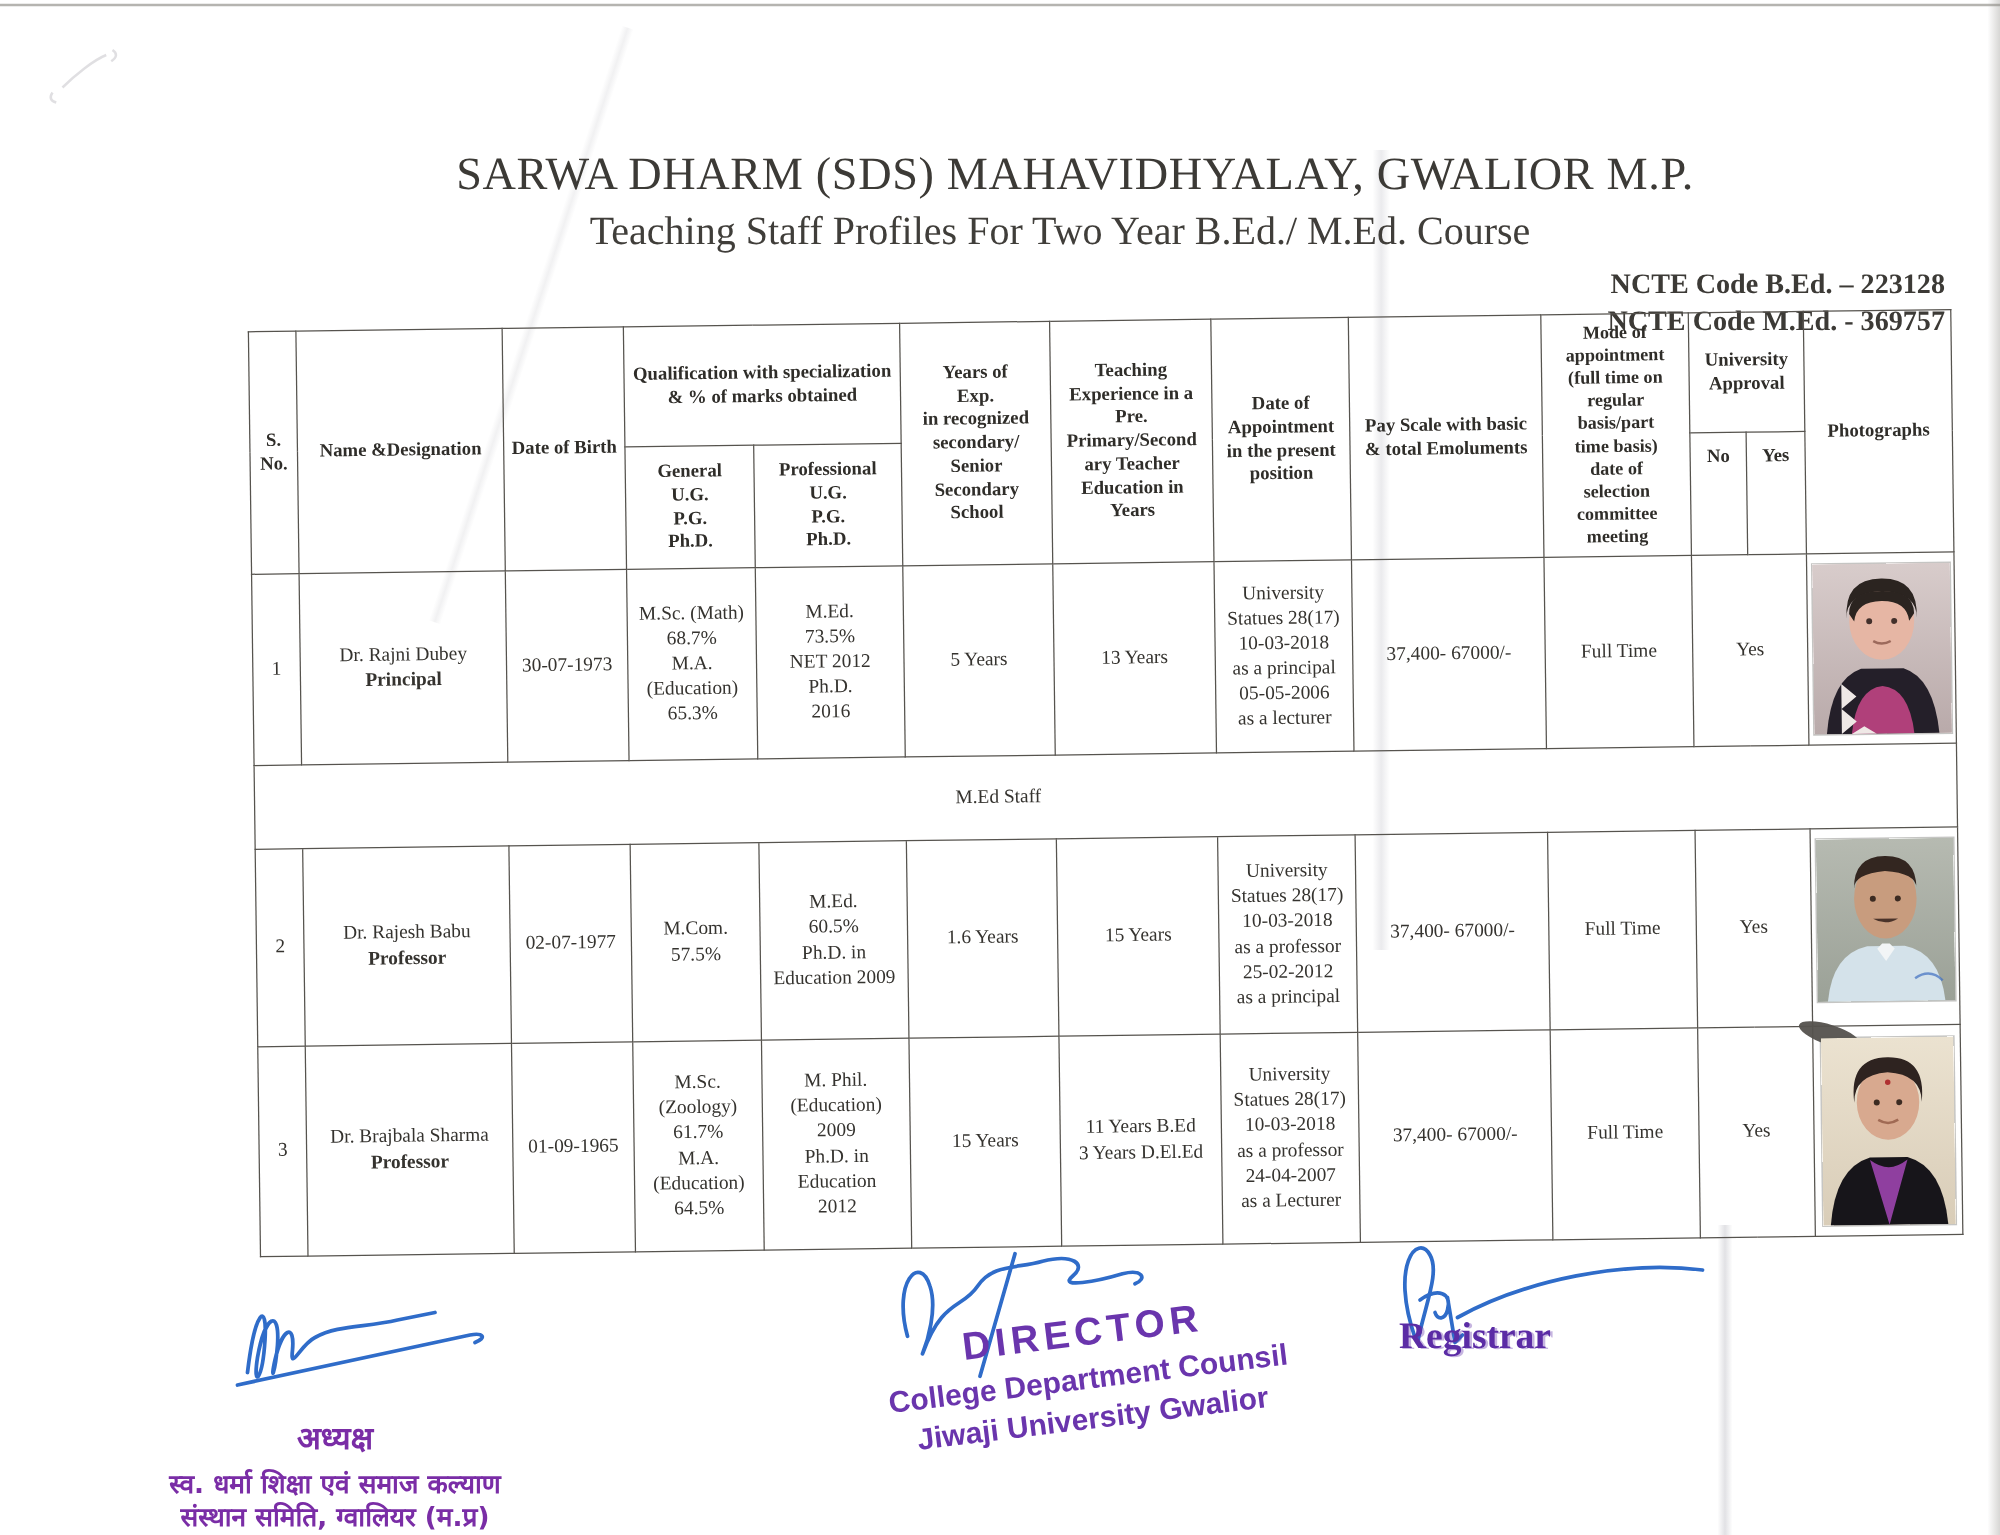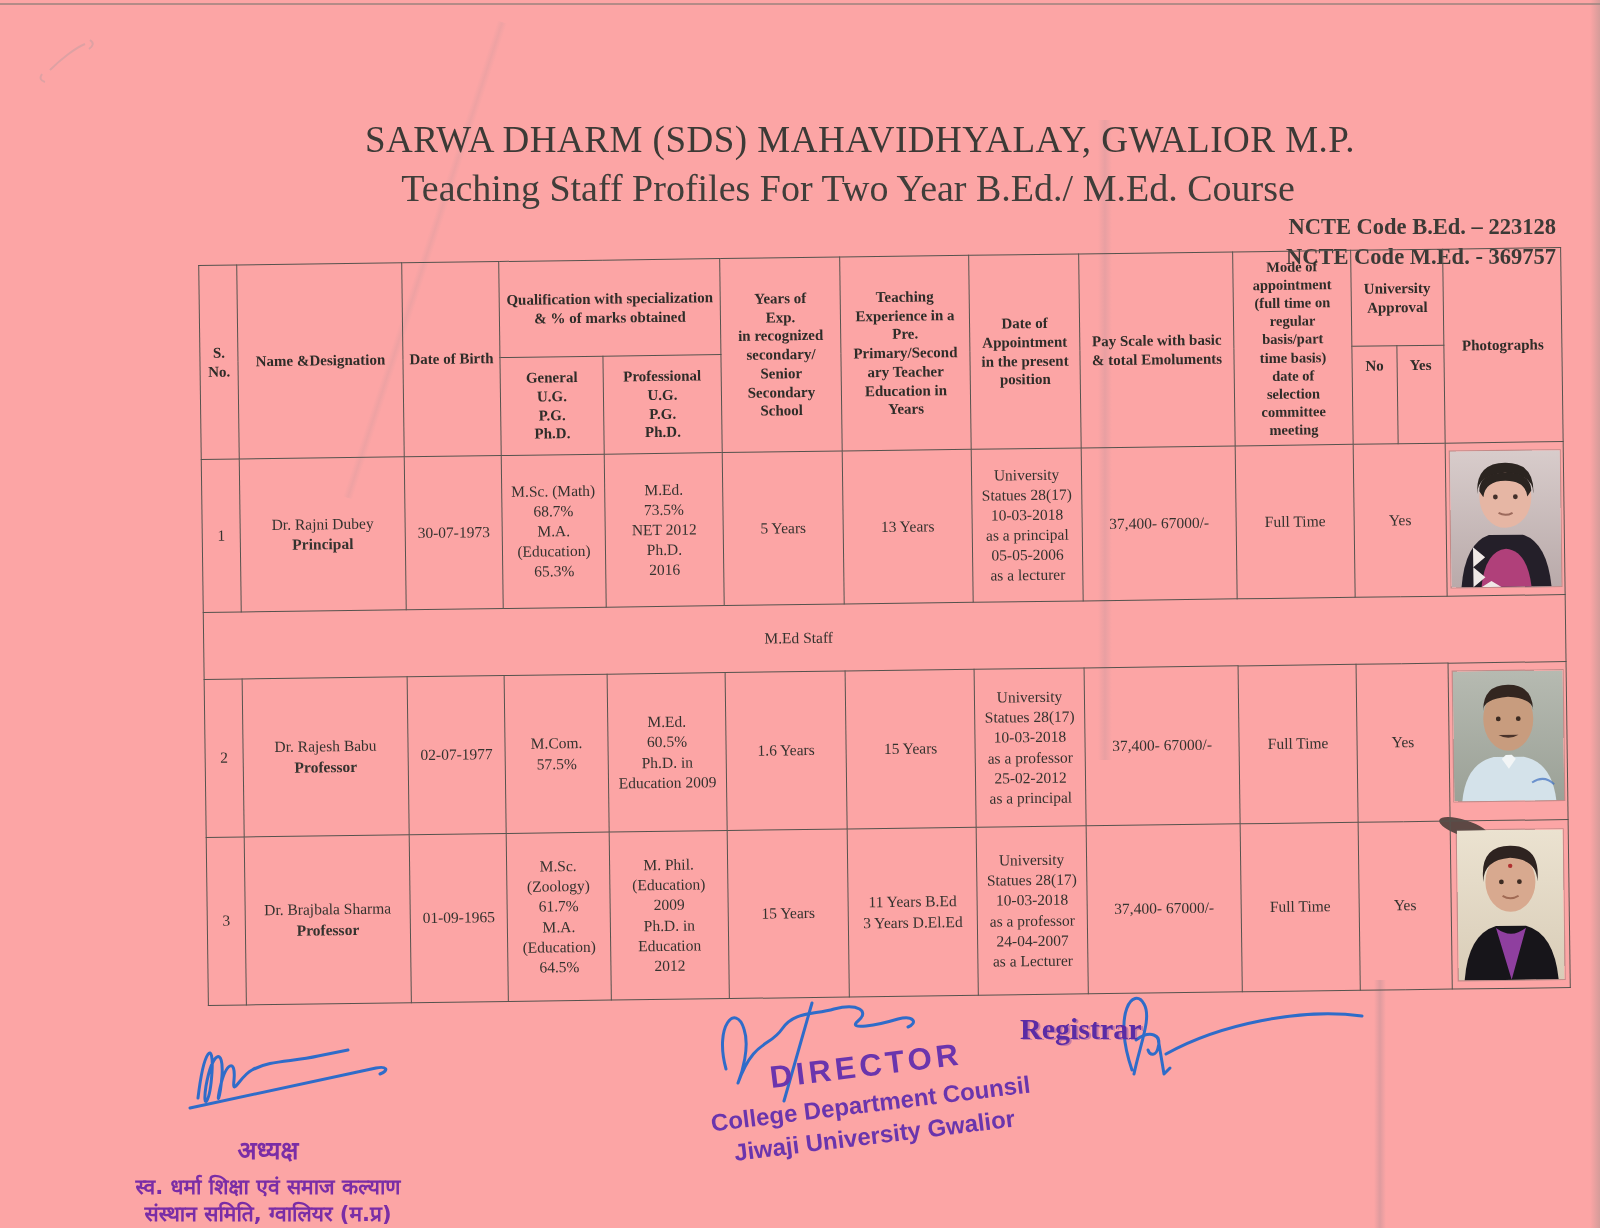--- a/index.html
+++ b/index.html
@@ -1,17 +1,17 @@
 <!DOCTYPE html>
 <html><head>
 <meta charset="utf-8">
 <style>
   html,body{margin:0;padding:0;}
   body{width:1600px;height:1228px;position:relative;background:#e8e6e2;}
-  .page{position:absolute;inset:0;background:#fca5a5;overflow:hidden;
+  .page{position:absolute;inset:0;background:#ffffff;overflow:hidden;
         font-family:"Liberation Serif", serif;color:#383633;}
   
   .edge-top{position:absolute;left:0;top:3px;width:100%;height:2px;background:rgba(120,118,112,.55);}
   .edge-right{position:absolute;right:0;top:0;width:10px;height:100%;
       background:linear-gradient(to left, rgba(140,138,132,.35), rgba(0,0,0,0));}
   .crease-v1{position:absolute;left:1098px;top:120px;width:14px;height:640px;
       background:linear-gradient(90deg, rgba(0,0,0,0), rgba(130,130,145,.16), rgba(0,0,0,0));}
   .crease-v2{position:absolute;left:1374px;top:980px;width:12px;height:248px;
       background:linear-gradient(90deg, rgba(0,0,0,0), rgba(120,120,135,.22), rgba(0,0,0,0));}
   .crease-d1{position:absolute;left:420px;top:10px;width:10px;height:500px;
@@ -20,21 +20,21 @@
   .pencil-marks{position:absolute;left:30px;top:30px;opacity:.3;}
   .smudge{position:absolute;left:1438px;top:820px;width:52px;height:16px;background:#34312c;
       border-radius:50%;transform:rotate(18deg);opacity:.8;}
   .smudge2{position:absolute;left:1478px;top:836px;width:18px;height:8px;background:#4a463f;
       border-radius:50%;transform:rotate(-10deg);opacity:.6;}
 
   
   .title{position:absolute;top:118px;left:50%;transform:translateX(calc(-50% + 60px));
       font-size:37px;letter-spacing:.5px;color:#3c3a36;white-space:nowrap;}
   .subtitle{position:absolute;top:166px;left:50%;transform:translateX(calc(-50% + 48px));
-      font-size:38px;color:#403e3a;white-space:nowrap;}
+      font-size:32px;color:#403e3a;white-space:nowrap;}
   .ncte{position:absolute;top:212px;right:44px;text-align:right;font-size:22.5px;
       line-height:1.32;color:#3c3a36;font-weight:bold;}
 
   
   table.doc{position:absolute;left:203px;top:256px;width:1362px;border-collapse:collapse;
       table-layout:fixed;transform:rotate(-0.75deg);transform-origin:50% 50%;}
   table.doc th, table.doc td{border:1.6px solid #56534e;padding:2px 3px;overflow:hidden;}
   table.doc th{font-size:15px;font-weight:bold;color:#2f2d29;line-height:1.25;text-align:center;
       vertical-align:middle;}
   table.doc td{font-size:15.5px;color:#35332f;text-align:center;vertical-align:middle;line-height:1.3;}
@@ -55,21 +55,21 @@
   .stamp-left .role{font-size:25px;margin-bottom:8px;}
   .stamp-left .org{font-size:21px;line-height:1.3;}
   .sig-mid{position:absolute;left:700px;top:995px;}
   .stamp-mid{position:absolute;left:660px;top:1048px;width:420px;text-align:center;
       color:#6a35ad;font-family:"Liberation Sans", sans-serif;font-weight:bold;
       transform:rotate(-7deg);}
   .stamp-mid .l1{font-size:31px;letter-spacing:4px;}
   .stamp-mid .l2{font-size:24px;margin-top:6px;}
   .stamp-mid .l3{font-size:24px;margin-top:4px;}
   .sig-right{position:absolute;left:1100px;top:982px;}
-  .stamp-right{position:absolute;left:1020px;top:1012px;width:320px;
+  .stamp-right{position:absolute;left:1020px;top:1052px;width:320px;text-align:center;
       color:#5b2ca5;font-family:"Liberation Serif", serif;font-weight:bold;
       text-shadow:2px 1px 0 rgba(91,44,165,.35);}
   .stamp-right .l1{font-size:30px;}
   .stamp-right .l2{font-size:27px;}
   .stamp-right .l3{font-size:27px;}
 </style>
 </head>
 <body>
 
 <div class="page">

